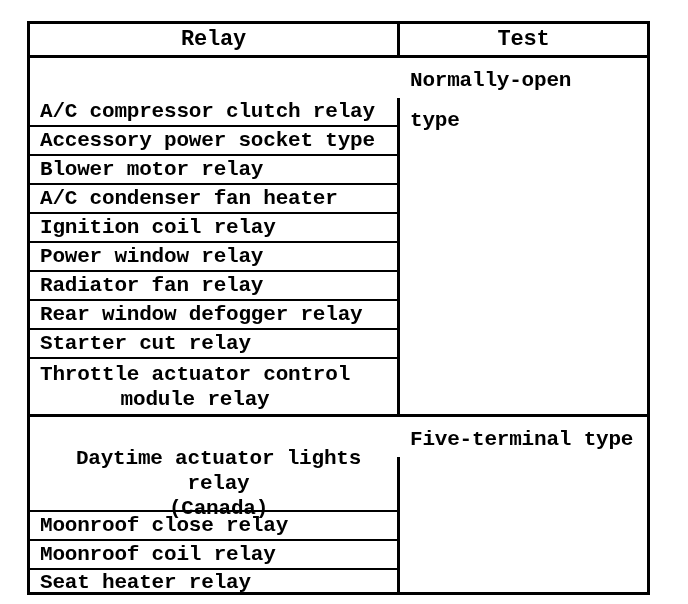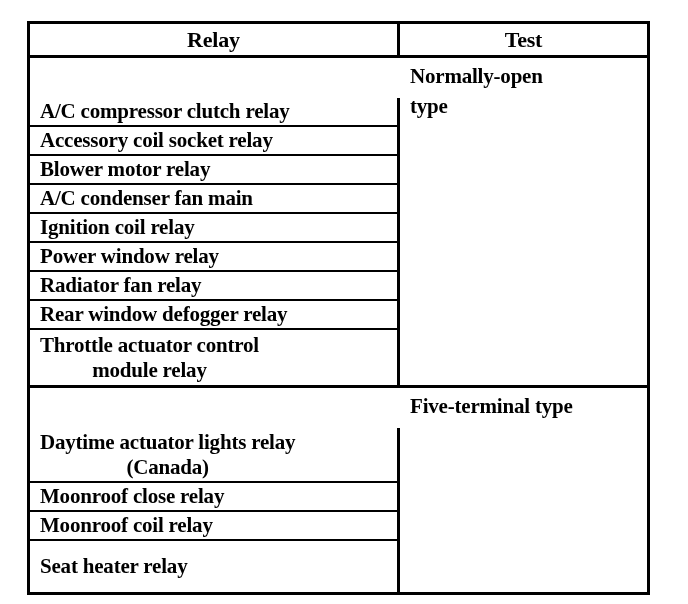--- a/index.html
+++ b/index.html
@@ -1,21 +1,21 @@
 <!DOCTYPE html>
 <html><head>
 <meta charset="utf-8">
 <style>
   html, body { margin: 0; padding: 0; }
   .page {
     position: relative;
     width: 688px;
     height: 604px;
     background: #ffffff;
-    font-family: Liberation Serif, serif;
+    font-family: Liberation Mono, monospace;
     color: #000000;
     overflow: hidden;
   }
   .relay-table {
     position: absolute;
     left: 27px;
     top: 21px;
     width: 623px;
     height: 574px;
     border: 3px solid #000;
@@ -67,43 +67,44 @@
     flex: none;
   }
   .relay-row.tall { height: 55px; text-align: center; }
   .relay-row:last-child { border-bottom: none; }
   .section.grow .relay-row:last-child { flex: 1; }
   .section-right {
     flex: 1;
     box-sizing: border-box;
     padding: 3px 4px 0 10px;
     white-space: pre-line;
-    line-height: 30px;
+    line-height: 40px;
   }
 </style>
 </head>
 <body>
 
 <div class="page">
   <div class="relay-table">
     <div class="header-row">
       <div class="header-cell relay-col">Relay</div>
       <div class="header-cell test-col">Test</div>
     </div>
     <div class="table-body">
         <div class="section">
           <div class="section-left">
             <div class="relay-row">A/C compressor clutch relay</div>
-            <div class="relay-row">Accessory coil socket relay</div>
+            <div class="relay-row">Accessory power socket type</div>
             <div class="relay-row">Blower motor relay</div>
-            <div class="relay-row">A/C condenser fan main</div>
+            <div class="relay-row">A/C condenser fan heater</div>
             <div class="relay-row">Ignition coil relay</div>
             <div class="relay-row">Power window relay</div>
             <div class="relay-row">Radiator fan relay</div>
             <div class="relay-row">Rear window defogger relay</div>
+            <div class="relay-row">Starter cut relay</div>
             <div class="relay-row tall">Throttle actuator control
 module relay</div>
           </div>
           <div class="section-right">Normally-open
 type</div>
         </div>
         <div class="section grow">
           <div class="section-left">
             <div class="relay-row tall">Daytime actuator lights relay
 (Canada)</div>

